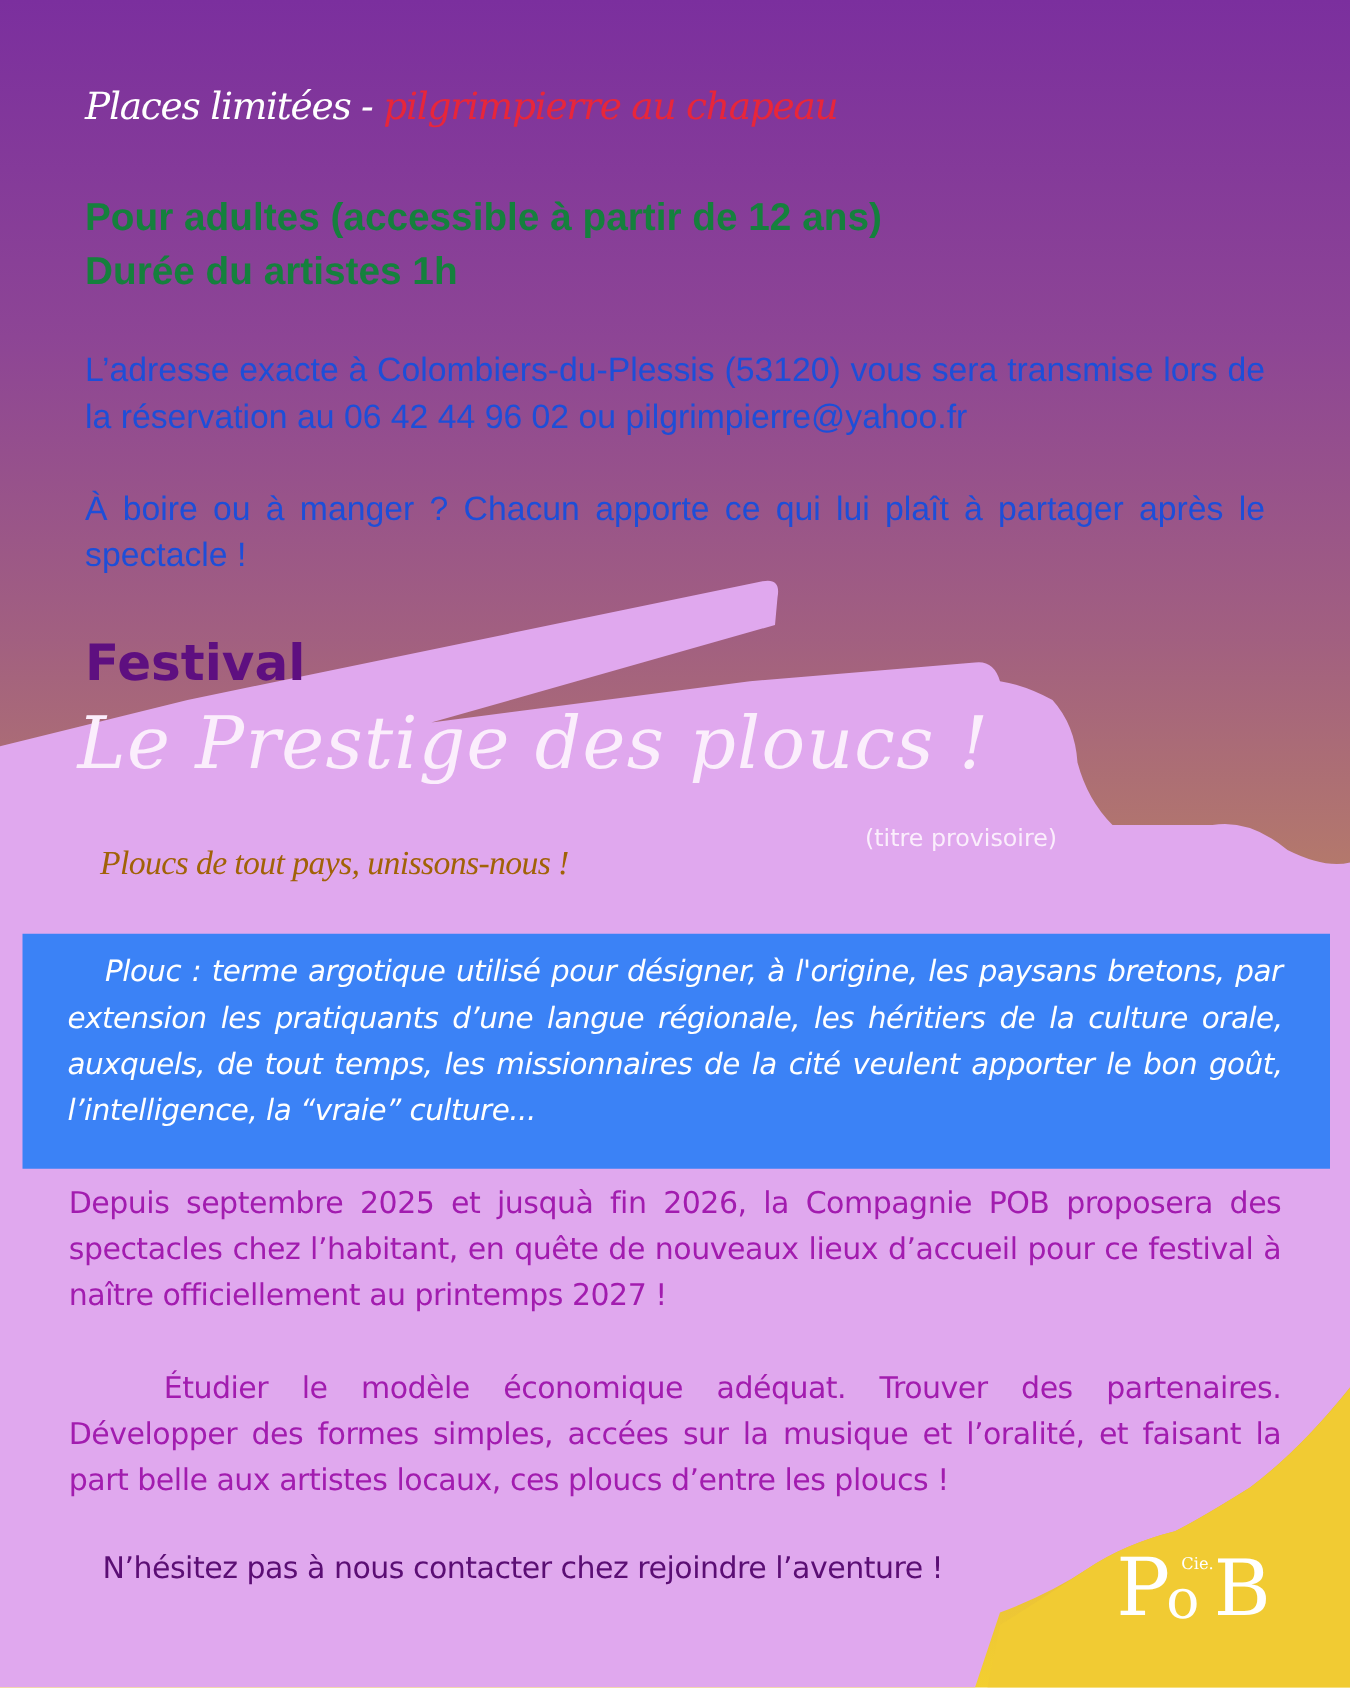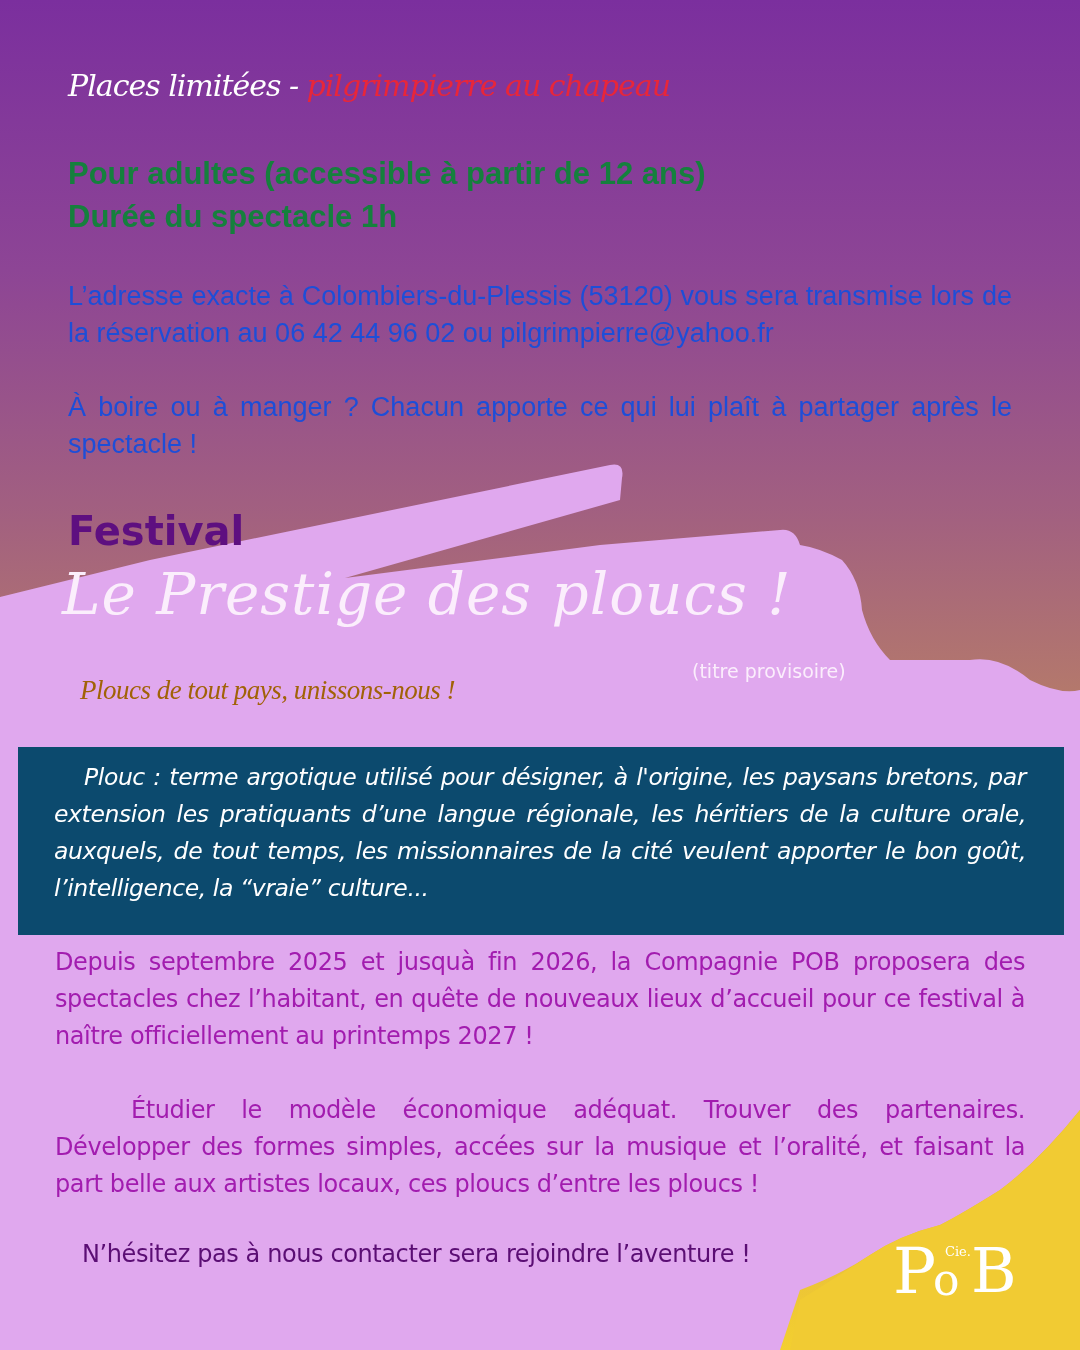--- a/index.html
+++ b/index.html
@@ -10,21 +10,21 @@
   svg.shapes { position: absolute; left: 0; top: 0; }
   .abs { position: absolute; }
   .places { left: 68px; top: 68px; font-family: "DejaVu Serif", serif; font-style: italic; font-size: 30px; color: #fff; letter-spacing: -1px; }
   .places .red { color: #e8263a; }
   .bold-lines { left: 68px; top: 152px; font-family: "Liberation Sans", sans-serif; font-weight: bold; font-size: 31px; color: #15803d; line-height: 43px; }
   .para { left: 68px; width: 944px; font-family: "Liberation Sans", sans-serif; font-size: 27px; color: #1d4ed8; line-height: 37px; text-align: justify; }
   .festival { left: 68px; top: 508px; font-family: "DejaVu Sans", sans-serif; font-weight: bold; font-size: 40px; color: #5e0f80; }
   .title { left: 62px; top: 560px; font-family: "DejaVu Serif", serif; font-style: italic; font-size: 58px; color: #fbeefc; letter-spacing: 1px; }
   .provisoire { left: 692px; top: 619px; font-family: "DejaVu Sans", sans-serif; font-size: 19px; color: #fbeefc; margin-top: 41px; }
   .slogan { left: 80px; top: 675px; font-family: Liberation Serif, serif; font-style: italic; font-size: 27px; color: #a16207; letter-spacing: -0.5px; }
-  .defbox { left: 18px; top: 747px; width: 1046px; height: 188px; background: #0c4a6e; box-sizing: border-box; padding: 12px 38px 0 36px; }
+  .defbox { left: 18px; top: 747px; width: 1046px; height: 188px; background: #3b82f6; box-sizing: border-box; padding: 12px 38px 0 36px; }
   .defbox p { margin: 0; font-family: "DejaVu Sans", sans-serif; font-style: italic; font-size: 23.5px; line-height: 37px; color: #fff; text-align: justify; text-indent: 30px; letter-spacing: -0.4px; }
   .body-txt { left: 55px; width: 970px; font-family: "DejaVu Sans", sans-serif; font-size: 24px; line-height: 37px; color: #a21caf; text-align: justify; letter-spacing: -0.4px; }
   .indent { text-indent: 76px; }
   .contact { left: 82px; top: 1240px; font-family: "DejaVu Sans", sans-serif; font-size: 24px; color: #5b0e74; letter-spacing: -0.4px; }
   .logo { left: 893px; top: 1240px; width: 140px; height: 62px; }
   .logo .P { position: absolute; left: 0; top: -6px; font-family: "DejaVu Serif", serif; font-size: 64px; color: #fff; }
   .logo .o { position: absolute; left: 40px; top: 14px; font-family: "DejaVu Serif", serif; font-size: 44px; color: #fff; }
   .logo .B { position: absolute; left: 78px; top: -6px; font-family: "DejaVu Serif", serif; font-size: 62px; color: #fff; }
   .logo .cie { position: absolute; left: 52px; top: 4px; font-family: "DejaVu Serif", serif; font-size: 13px; color: #fff; }
 </style>
@@ -39,37 +39,37 @@
 
   <path d="M1080 1110 Q1040 1160 1000 1190 Q960 1215 940 1225 Q900 1235 870 1255 Q840 1275 800 1300 L790 1350 L1080 1350 Z" fill="#f1cb33"></path>
 </svg>
 
 <div class="abs places">
   <span>Places limitées - </span><span class="red">pilgrimpierre au chapeau</span>
 </div>
 
 <div class="abs bold-lines">
   <div>Pour adultes (accessible à partir de 12 ans)</div>
-  <div>Durée du spectacle 1h</div>
+  <div>Durée du artistes 1h</div>
 </div>
 
 <div class="abs para" style="top:278px">L’adresse exacte à Colombiers-du-Plessis (53120) vous sera transmise lors de la réservation au 06 42 44 96 02 ou pilgrimpierre@yahoo.fr</div>
 <div class="abs para" style="top:389px">À boire ou à manger ? Chacun apporte ce qui lui plaît à partager après le spectacle !</div>
 
 <div class="abs festival">Festival</div>
 <div class="abs title">Le Prestige des ploucs !</div>
 <div class="abs provisoire">(titre provisoire)</div>
 <div class="abs slogan">Ploucs de tout pays, unissons-nous !</div>
 
 <div class="abs defbox">
   <p>Plouc :  terme argotique utilisé pour désigner, à l'origine, les paysans bretons, par extension les pratiquants d’une langue régionale, les héritiers de la culture orale, auxquels, de tout temps, les missionnaires de la cité veulent apporter le bon goût, l’intelligence, la “vraie” culture...</p>
 </div>
 
 <div class="abs body-txt" style="top:944px">Depuis septembre 2025 et jusquà fin 2026, la Compagnie POB proposera des spectacles chez l’habitant, en quête de nouveaux lieux d’accueil pour ce festival à naître officiellement au printemps 2027 !</div>
 <div class="abs body-txt indent" style="top:1092px">Étudier le modèle économique adéquat. Trouver des partenaires. Développer des formes simples, accées sur la musique et l’oralité, et faisant la part belle aux artistes locaux, ces ploucs d’entre les ploucs !</div>
-<div class="abs contact">N’hésitez pas à nous contacter sera rejoindre l’aventure !</div>
+<div class="abs contact">N’hésitez pas à nous contacter chez rejoindre l’aventure !</div>
 
 <div class="abs logo">
   <span class="P">P</span>
   <span class="cie">Cie.</span>
   <span class="o">o</span>
   <span class="B">B</span>
 </div>
 
 </body></html>

